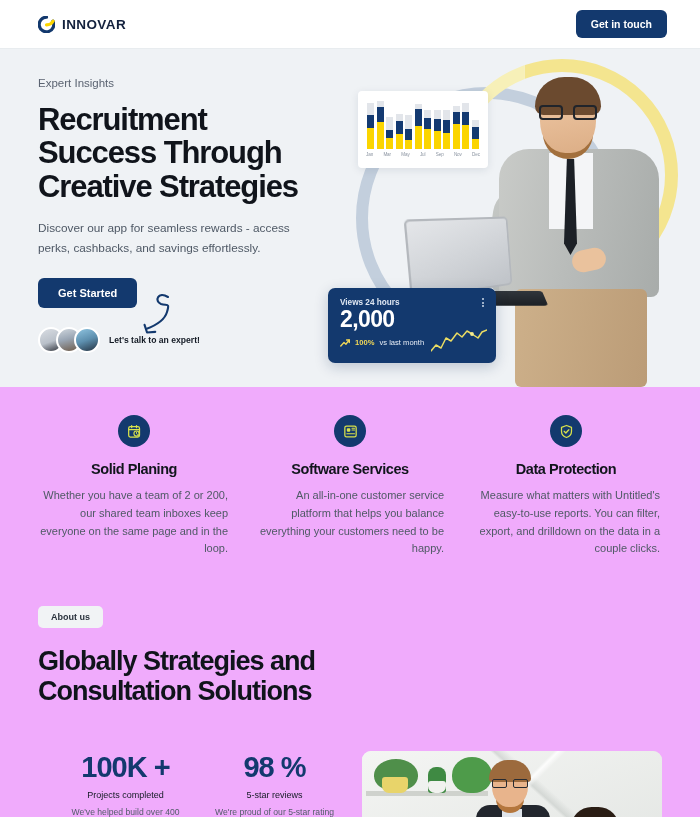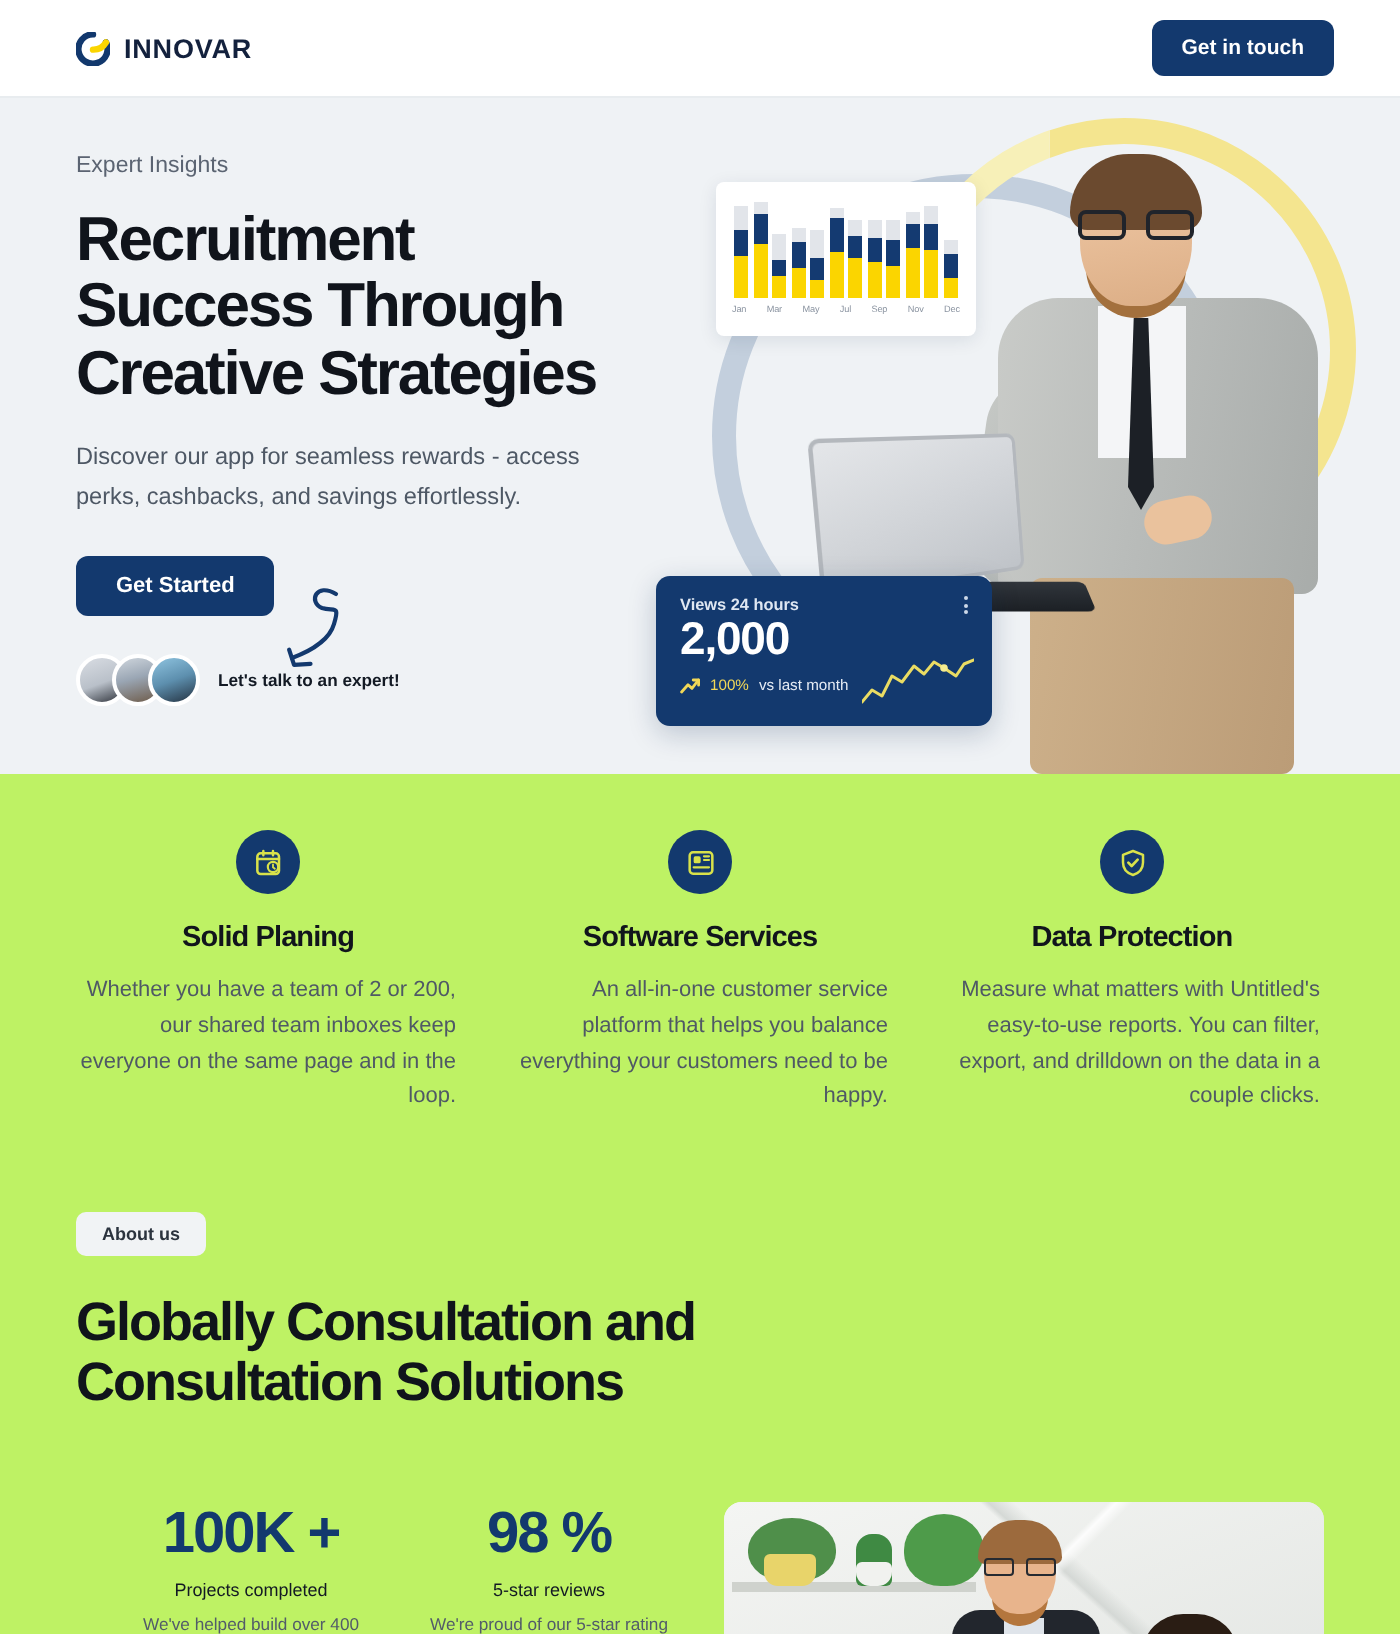--- a/index.html
+++ b/index.html
@@ -2,21 +2,21 @@
 <html><head>
 <meta charset="utf-8">
 <style>
   * { margin:0; padding:0; box-sizing:border-box; }
   html,body { width:700px; height:817px; overflow:hidden; }
   body {
     font-family:"Liberation Sans","DejaVu Sans",sans-serif;
     background:#ffffff; color:#14181f;
     -webkit-font-smoothing:antialiased;
   }
-  .page { position:relative; width:700px; height:817px; overflow:hidden; background:#bef264; }
+  .page { position:relative; width:700px; height:817px; overflow:hidden; background:#f0abfc; }
 
   
   .nav {
     position:relative; height:49px; width:100%;
     display:flex; align-items:center; background:#fff;
     border-bottom:1px solid #e8ecef; z-index:30;
   }
   .brand { position:absolute; left:38px; display:flex; align-items:center; gap:7px; }
   .brand-mark { width:17px; height:17px; position:relative; }
   .brand-name { font-size:13.5px; font-weight:700; letter-spacing:.4px; color:#13213d; }
@@ -121,21 +121,21 @@
     position:absolute; left:0px; top:239px; width:168px; height:75px;
     background:#13396e; border-radius:7px; padding:10px 12px; z-index:10; color:#fff;
     box-shadow:0 4px 14px rgba(13,40,80,.22);
   }
   .stat-top { display:flex; justify-content:space-between; align-items:flex-start; }
   .stat-label { font-size:8.2px; font-weight:600; color:#dfe7f2; }
   .kebab { display:flex; flex-direction:column; gap:1.6px; align-items:center; cursor:pointer; }
   .kebab i { width:2px; height:2px; background:#cdd8e8; border-radius:50%; display:block; }
   .stat-num { font-size:23px; font-weight:700; letter-spacing:-.6px; margin-top:1px; line-height:1; }
   .stat-foot { display:flex; align-items:center; gap:5px; margin-top:7px; }
-  .stat-pct { font-size:7.6px; font-weight:400; color:#f2d857; }
+  .stat-pct { font-size:7.6px; font-weight:700; color:#f2d857; }
   .stat-vs { font-size:7.6px; color:#e6ecf5; }
   .spark { position:absolute; right:9px; bottom:8px; }
 
   
   .features { display:flex; padding:28px 26px 0; gap:0; }
   .feat { flex:1; text-align:center; padding:0 14px; }
   .feat-icon {
     width:32px; height:32px; border-radius:50%; background:#13396e;
     margin:0 auto 14px; display:flex; align-items:center; justify-content:center;
   }
@@ -401,21 +401,21 @@
         </svg>
       </div>
       <div class="feat-title">Data Protection</div>
       <div class="feat-desc">Measure what matters with Untitled's easy-to-use reports. You can filter, export, and drilldown on the data in a couple clicks.</div>
     </div>
   </div>
 
   <div class="about">
     <span class="pill">About us</span>
     <h2 class="h2">
-      <span>Globally Consultation and</span>
+      <span>Globally Strategies and</span>
       <span>Consultation Solutions</span>
     </h2>
 
     <div class="about-row">
       <div class="stats-col">
         <div class="stat-item">
           <div class="stat-big">100K +</div>
           <div class="stat-cap">Projects completed</div>
           <div class="stat-sub">We've helped build over 400 amazing projects.</div>
         </div>

